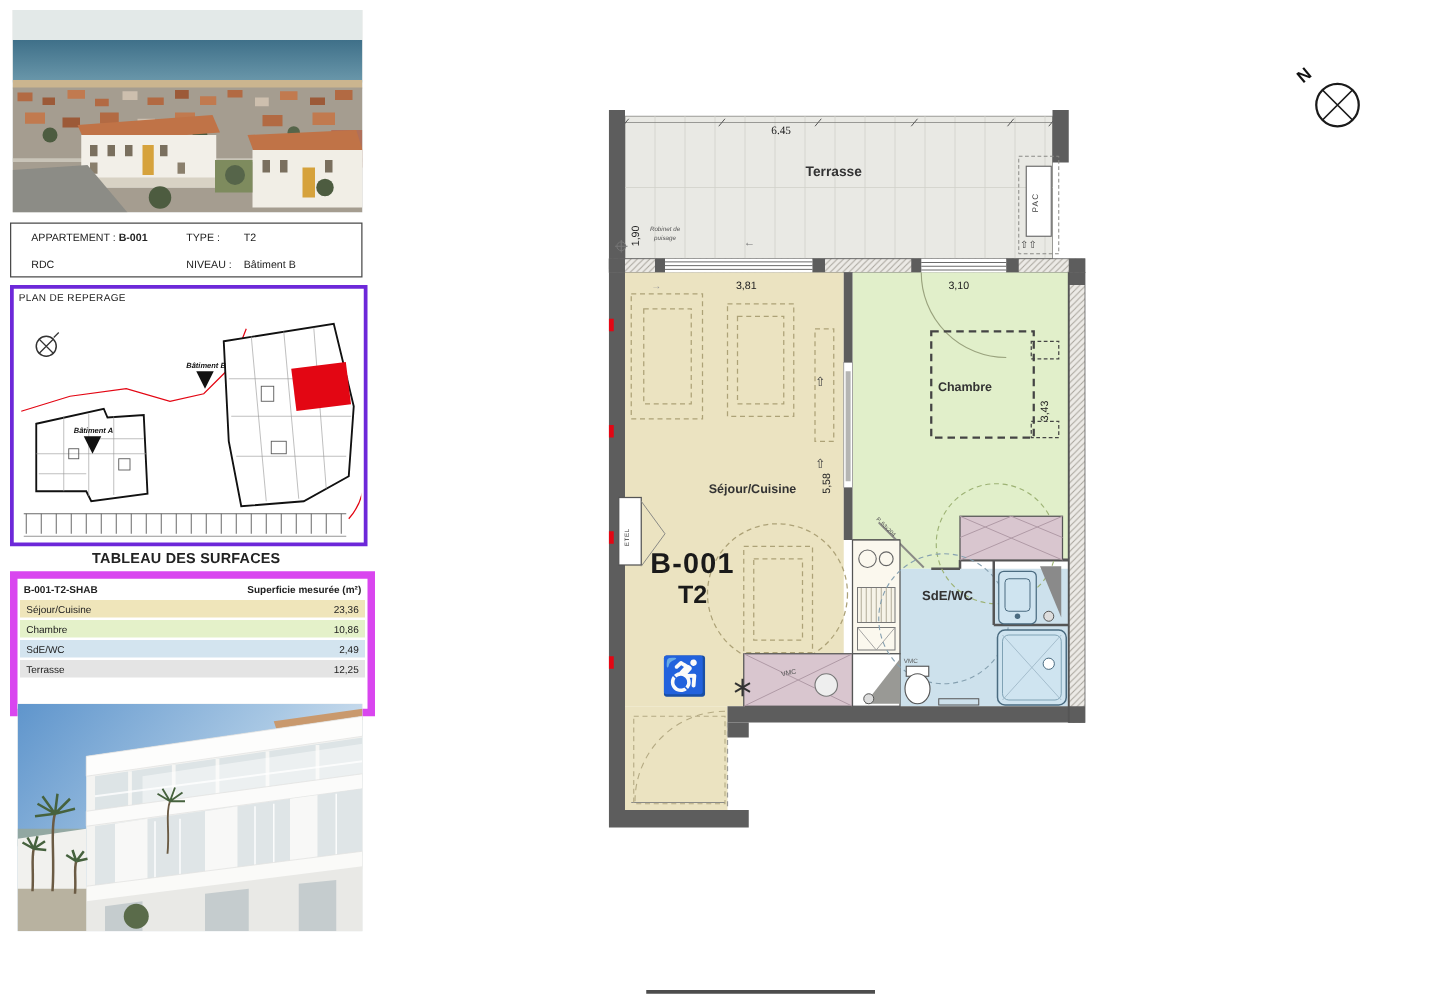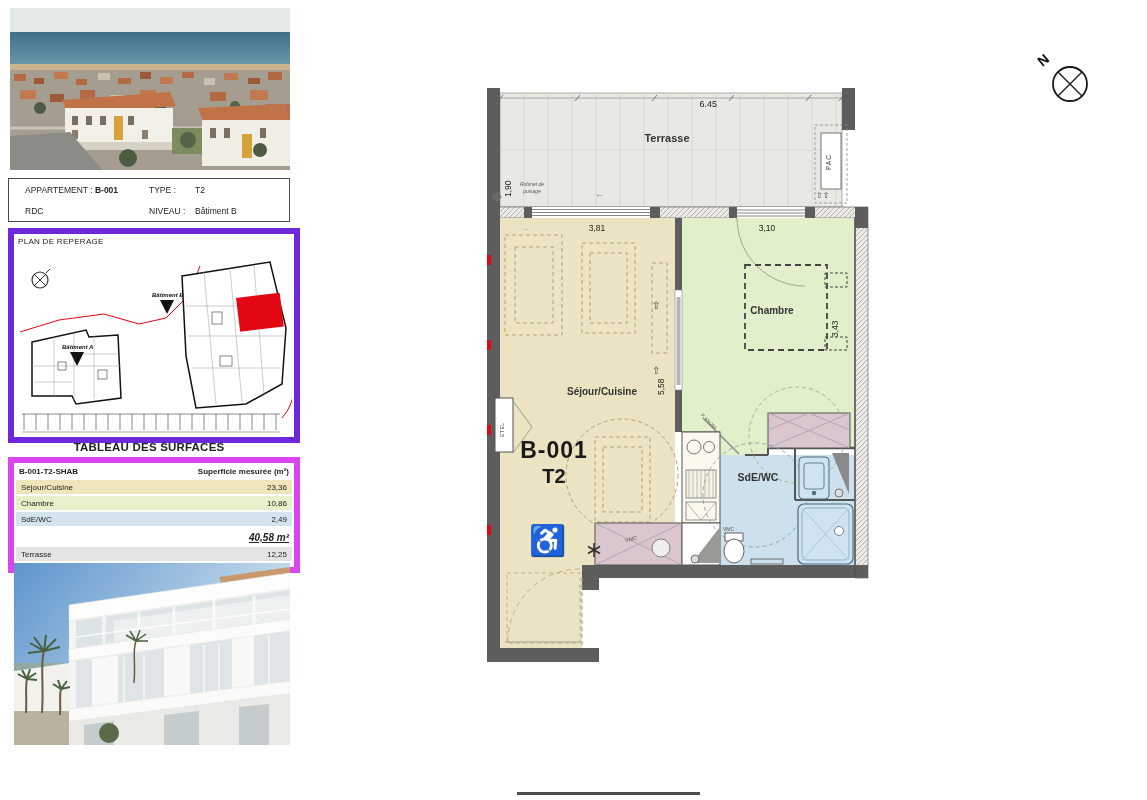--- a/index.html
+++ b/index.html
@@ -4,21 +4,21 @@
 <style>
   html,body{margin:0;padding:0;background:#fff;}
   .page{position:relative;width:1147px;height:800px;background:#ffffff;overflow:hidden;
         font-family:"Liberation Sans",sans-serif;color:#222;}
   
   .photo-frame{position:absolute;overflow:hidden;background:#dfe3e2;}
   .info-card{position:absolute;left:8px;top:178px;width:280px;height:42px;border:1px solid #4a4a4a;
              background:#fff;font-size:8.5px;}
   .info-row{display:grid;grid-template-columns:124px 46px auto;padding-left:16px;align-items:center;height:21px;}
   .b{font-weight:bold;}
-  .rep-card{position:absolute;left:8px;top:228px;width:280px;height:203px;border:6px solid #6d28d9;background:#fff;}
+  .rep-card{position:absolute;left:8px;top:228px;width:280px;height:203px;border:3px solid #6d28d9;background:#fff;}
   .rep-title{position:absolute;left:4px;top:3px;font-size:8px;letter-spacing:.3px;color:#222;}
   .surf-title{position:absolute;left:8px;top:441px;width:282px;text-align:center;
               font-size:11.5px;font-weight:bold;letter-spacing:.2px;}
   .surf-card{position:absolute;left:8px;top:457px;width:280px;height:104px;border:6px solid #d946ef;background:#fff;
              font-size:8px;}
   .st-header{display:flex;justify-content:space-between;align-items:center;height:17px;padding:0 5px;font-weight:bold;}
   .st-row{display:flex;justify-content:space-between;align-items:center;height:14px;padding:0 5px;margin:0 2px 2px 2px;}
   .st-total{height:19px;text-align:right;padding-right:5px;font-size:10px;font-weight:bold;font-style:italic;
             text-decoration:underline;line-height:19px;}
   
@@ -174,21 +174,20 @@
       <span>23,36</span>
     </div>
     <div class="st-row" style="background-color: rgb(228, 241, 201);">
       <span>Chambre</span>
       <span>10,86</span>
     </div>
     <div class="st-row" style="background-color: rgb(211, 228, 239);">
       <span>SdE/WC</span>
       <span>2,49</span>
     </div>
-    <div class="st-total">40,58 m²</div>
     <div class="st-row" style="background-color: rgb(228, 228, 228);">
       <span>Terrasse</span>
       <span>12,25</span>
     </div>
   </div>
 
   <div class="photo-frame" style="left:14px;top:563px;width:276px;height:182px;">
     <svg width="276" height="182">
       <defs>
         <linearGradient id="skyG" x1="0" y1="0" x2="1" y2="0.55">
@@ -398,21 +397,21 @@
       </g>
 
       <g>
         <rect x="8" y="313" width="18" height="54" fill="#ffffff" stroke="#555" stroke-width="1"></rect>
         <path d="M26 316 L45 342 L26 368" fill="none" stroke="#8a8a86" stroke-width="0.8"></path>
       </g>
     </svg>
 
     
     <div class="pl room-label" style="left:120px;top:47px;width:120px;text-align:center;font-size:11px;">Terrasse</div>
-    <div class="pl dim" style="left:130px;top:14px;width:100px;text-align:right;font-size:9px;">6.45</div>
+    <div class="pl dim" style="left:130px;top:14px;width:100px;text-align:left;font-size:9px;font-family:Liberation Serif, serif;">6.45</div>
     <div class="pl dim rot" style="left:16px;top:112px;">1,90</div>
     <div class="pl tiny" style="left:24px;top:96px;width:42px;font-style:italic;text-align:center;white-space:normal;line-height:1.3;">Robinet de puisage</div>
     <div class="pl rot" style="left:338px;top:85px;font-size:6.5px;color:#444;letter-spacing:1px;">PAC</div>
     <div class="pl" style="left:329px;top:106px;font-size:8px;color:#444;"><span>⇧</span><span>⇧</span></div>
 
     <div class="pl dim" style="left:60px;top:138px;width:100px;text-align:center;">3,81</div>
     <div class="pl dim" style="left:235px;top:138px;width:90px;text-align:center;">3,10</div>
     <div class="pl dim rot" style="left:169px;top:310px;">5,58</div>
     <div class="pl dim rot" style="left:343px;top:252px;">3,43</div>
 

